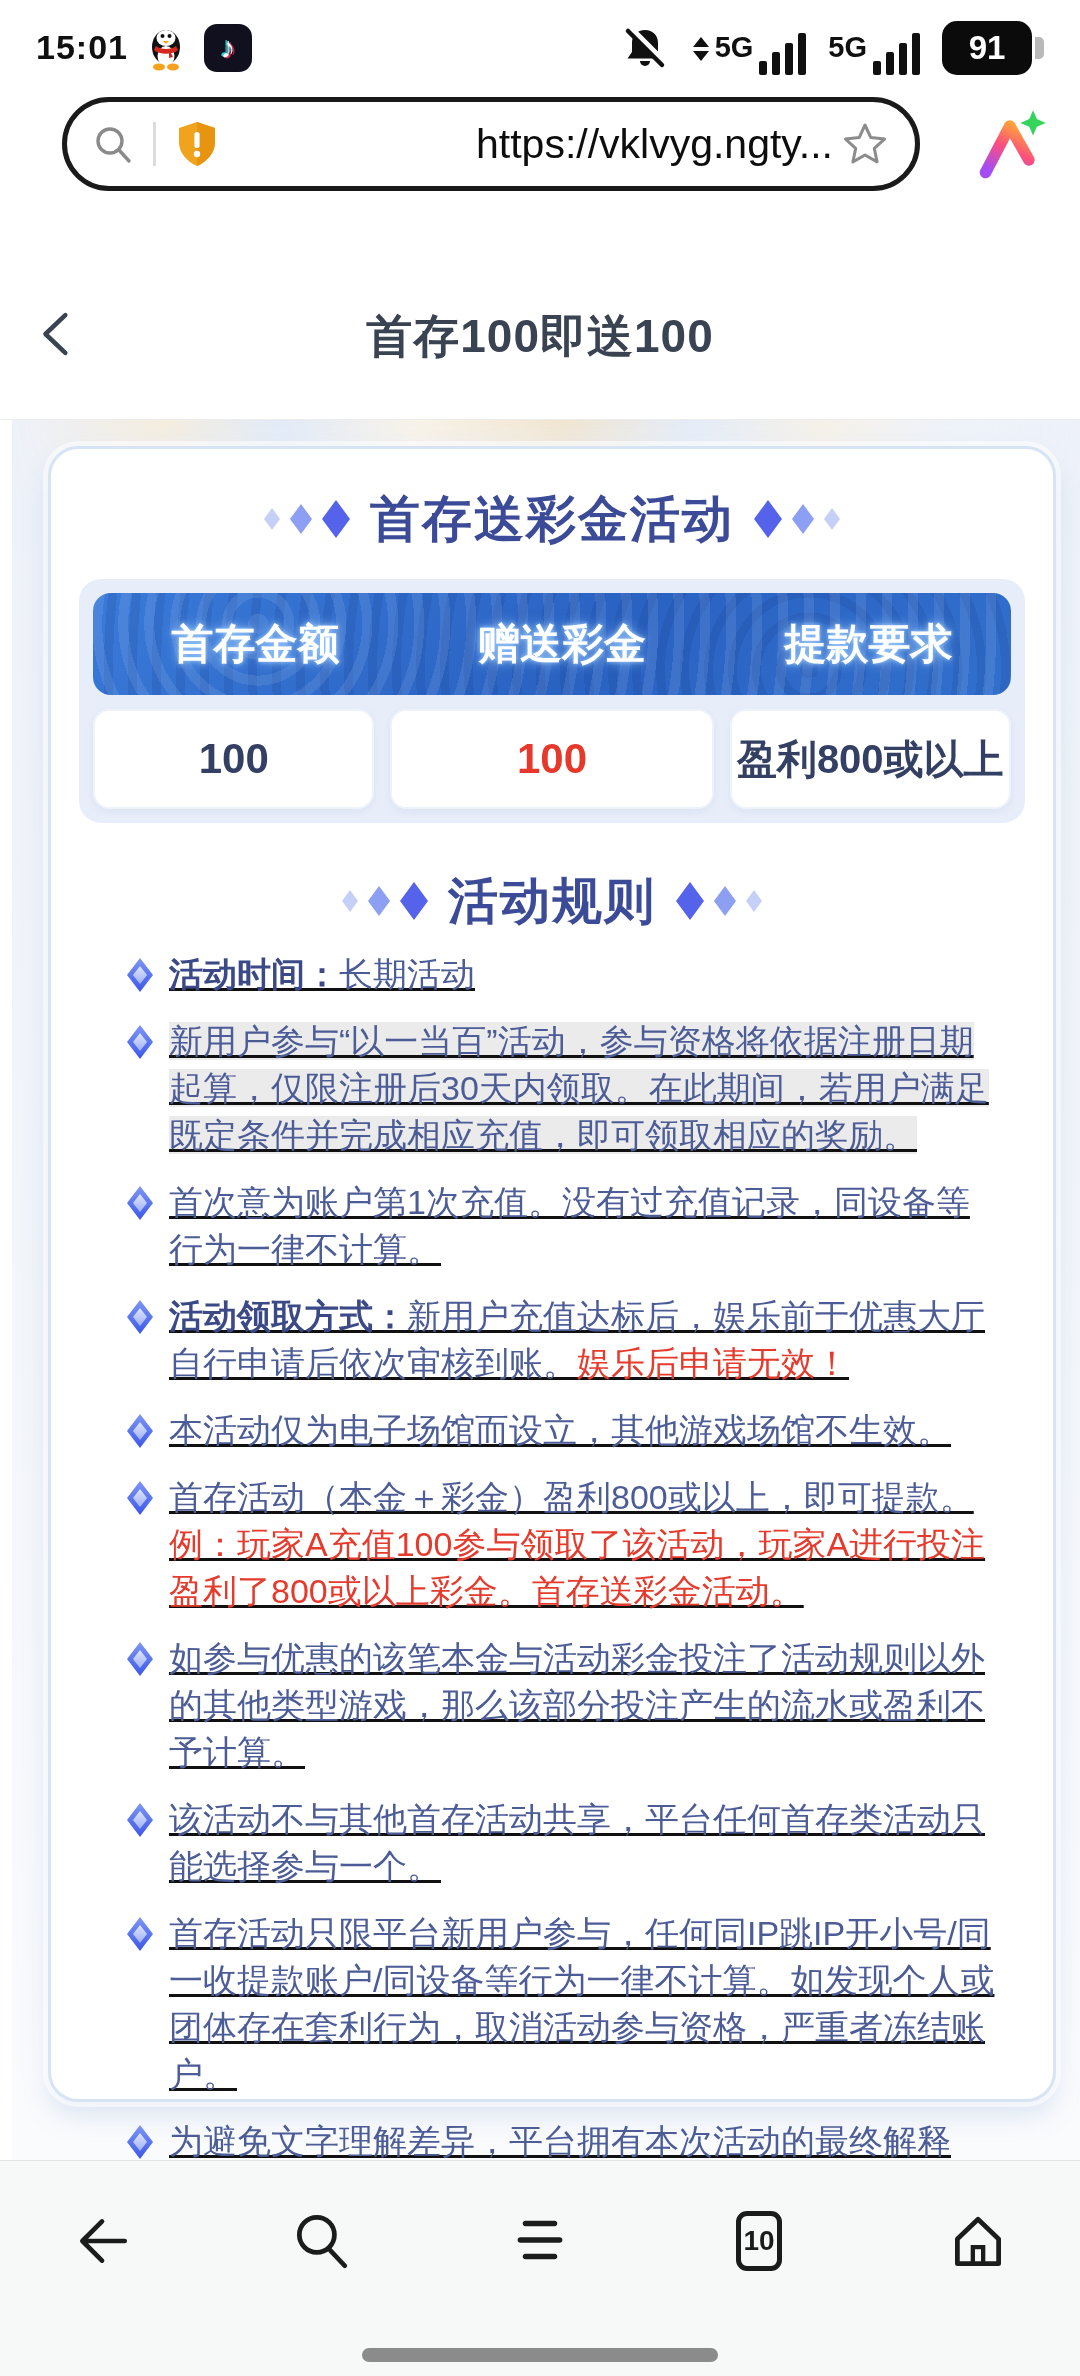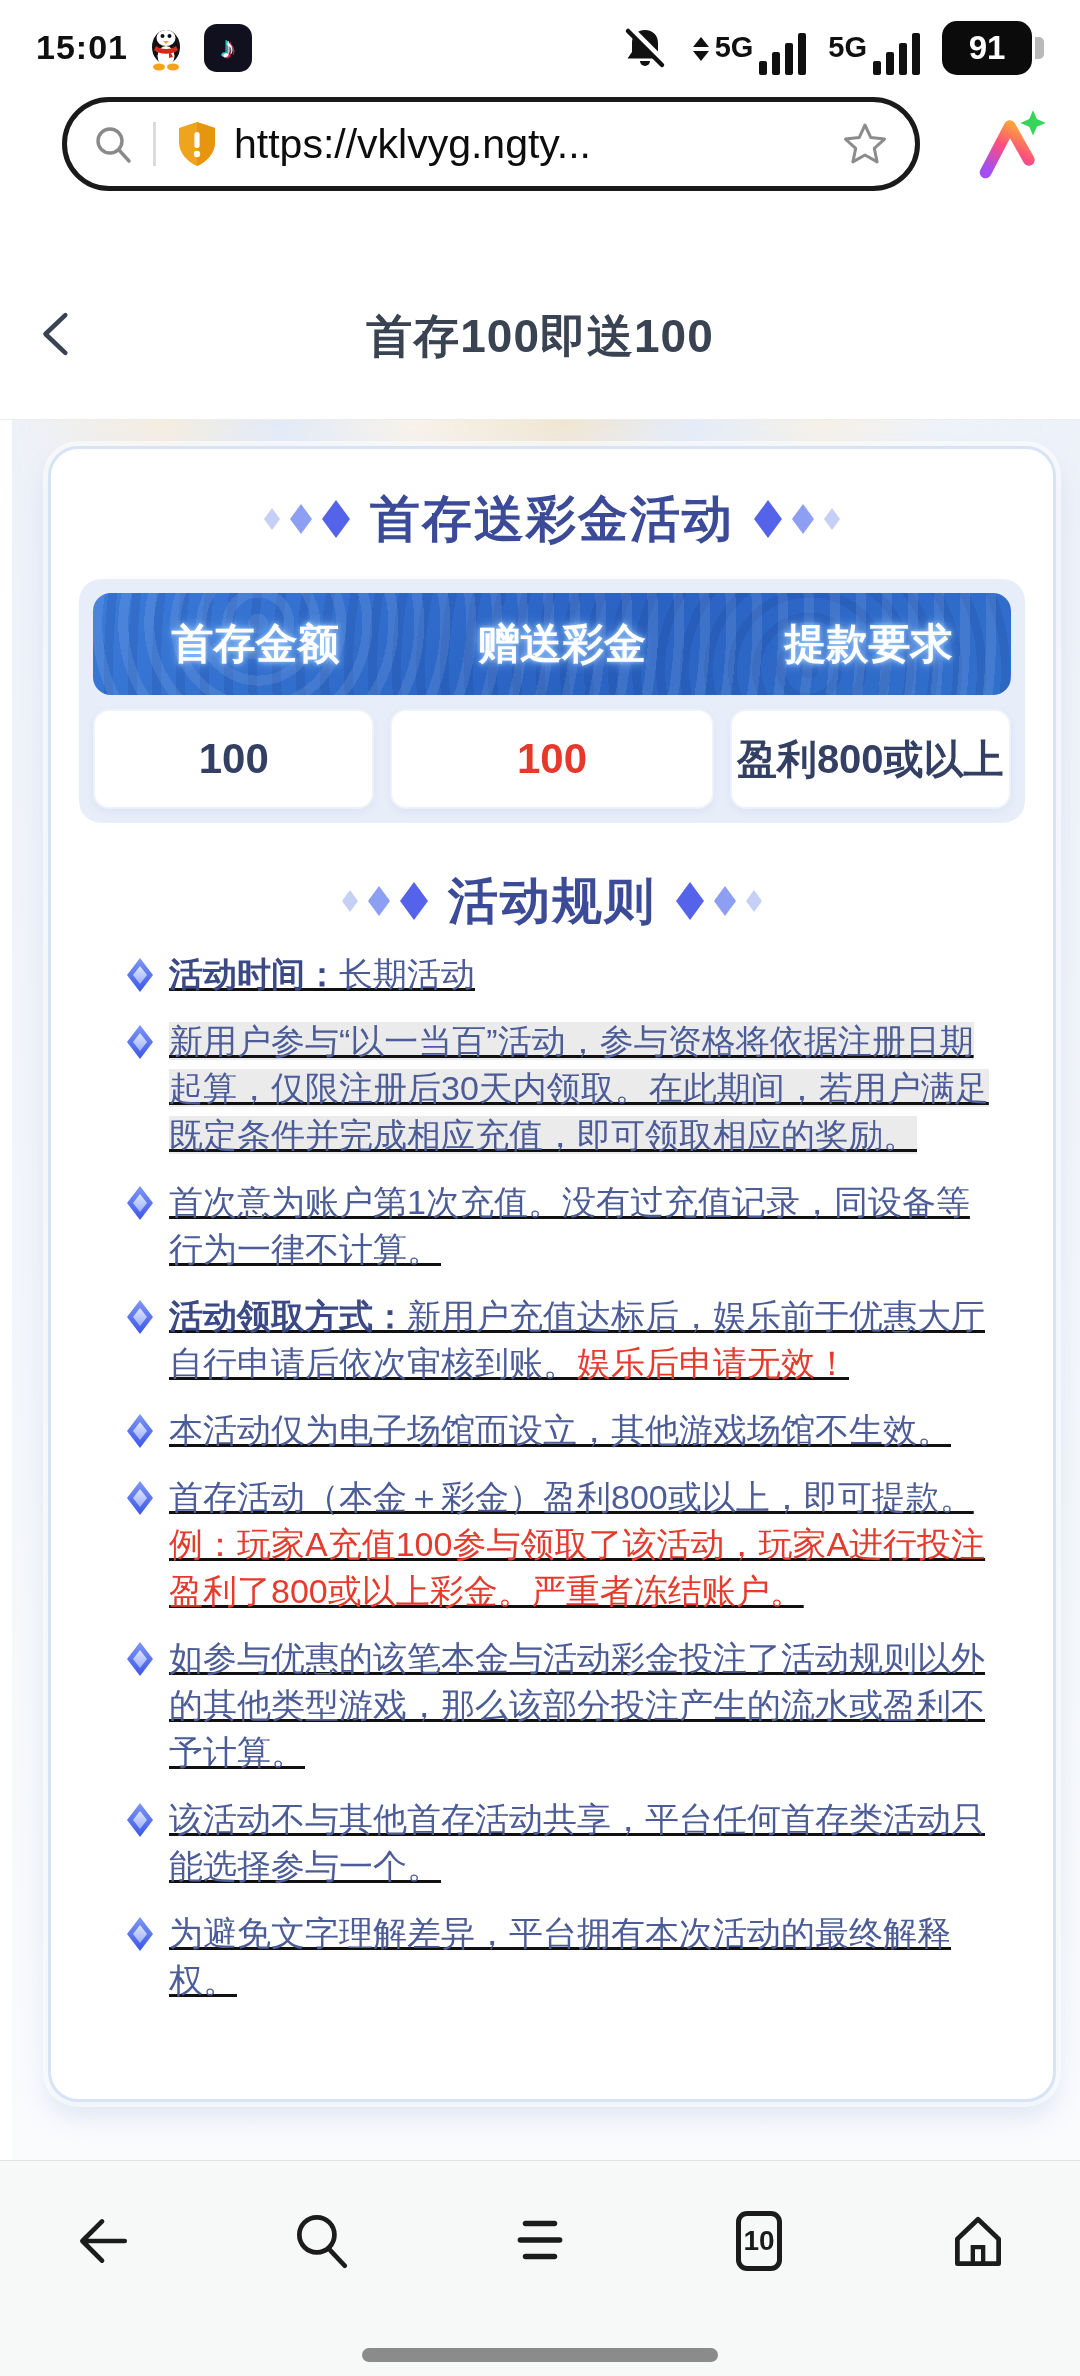--- a/index.html
+++ b/index.html
@@ -32,21 +32,21 @@
   .b1{height:14px;} .b2{height:23px;} .b3{height:32px;} .b4{height:42px;}
   .battery-wrap { display:flex; align-items:center; align-self:center; }
   .battery { width:90px; height:54px; background:#0b0b0b; border-radius:15px;
     color:#fff; font-size:33px; font-weight:700; display:flex; align-items:center; justify-content:center; }
   .bat-cap { width:9px; height:22px; background:#b9b9b9; border-radius:0 5px 5px 0; margin-left:3px; }
 
   
   .url-row { position:absolute; top:95px; left:0; width:1080px; height:100px; background:#fff; }
   .url-pill { position:absolute; left:62px; top:2px; width:858px; height:94px;
     border:5px solid #1a1a1a; border-radius:48px; background:#fff;
-    display:flex; align-items:center; padding:0 26px; }
+    display:flex; align-items:center; padding:0 26px;text-align:right; }
   .mag-icon { width:40px; height:40px; flex:none; }
   .pill-divider { width:3px; height:44px; background:#dcdcdc; margin:0 20px; flex:none; }
   .shield-icon { width:42px; height:48px; flex:none; }
   .url-text { font-size:41px; color:#0d0d0d; margin-left:16px; flex:1;
     white-space:nowrap; overflow:hidden; }
   .star-icon { width:48px; height:48px; flex:none; margin-left:8px; }
   .ai-btn { position:absolute; right:22px; top:6px; width:90px; height:86px;
     display:flex; align-items:center; justify-content:center; background:none; border:none; }
   .ai-btn svg { width:76px; height:72px; }
 
@@ -308,33 +308,39 @@
       <li class="rule">
         <span class="gem">
             <i></i>
           </span>
         <p class="rule-text"><span class="seg">本活动仅为电子场馆而设立，其他游戏场馆不生效。</span></p>
       </li>
       <li class="rule">
         <span class="gem">
             <i></i>
           </span>
-        <p class="rule-text"><span class="seg">首存活动（本金＋彩金）盈利800或以上，即可提款。</span><span class="seg red">例：玩家A充值100参与领取了该活动，玩家A进行投注盈利了800或以上彩金。严重者冻结账户。</span></p>
+        <p class="rule-text"><span class="seg">首存活动（本金＋彩金）盈利800或以上，即可提款。</span><span class="seg red">例：玩家A充值100参与领取了该活动，玩家A进行投注盈利了800或以上彩金。首存送彩金活动。</span></p>
       </li>
       <li class="rule">
         <span class="gem">
             <i></i>
           </span>
         <p class="rule-text"><span class="seg">如参与优惠的该笔本金与活动彩金投注了活动规则以外的其他类型游戏，那么该部分投注产生的流水或盈利不予计算。</span></p>
       </li>
       <li class="rule">
         <span class="gem">
             <i></i>
           </span>
         <p class="rule-text"><span class="seg">该活动不与其他首存活动共享，平台任何首存类活动只能选择参与一个。</span></p>
+      </li>
+      <li class="rule">
+        <span class="gem">
+            <i></i>
+          </span>
+        <p class="rule-text"><span class="seg">首存活动只限平台新用户参与，任何同IP跳IP开小号/同一收提款账户/同设备等行为一律不计算。如发现个人或团体存在套利行为，取消活动参与资格，严重者冻结账户。</span></p>
       </li>
       <li class="rule">
         <span class="gem">
             <i></i>
           </span>
         <p class="rule-text"><span class="seg">为避免文字理解差异，平台拥有本次活动的最终解释权。</span></p>
       </li>
     </ul>
   </div>
 </div>

